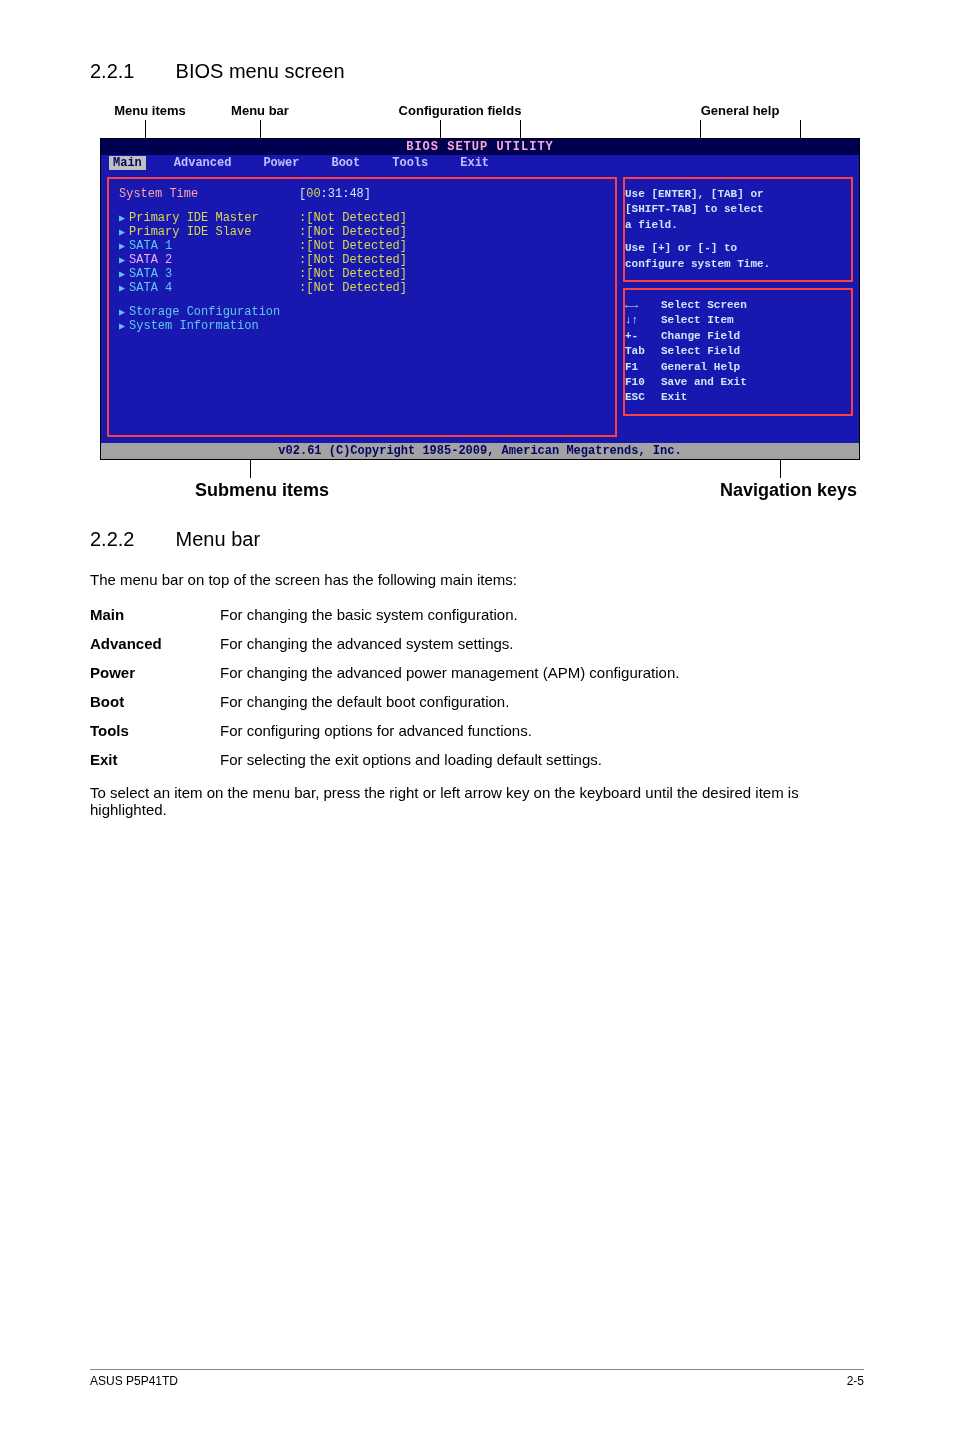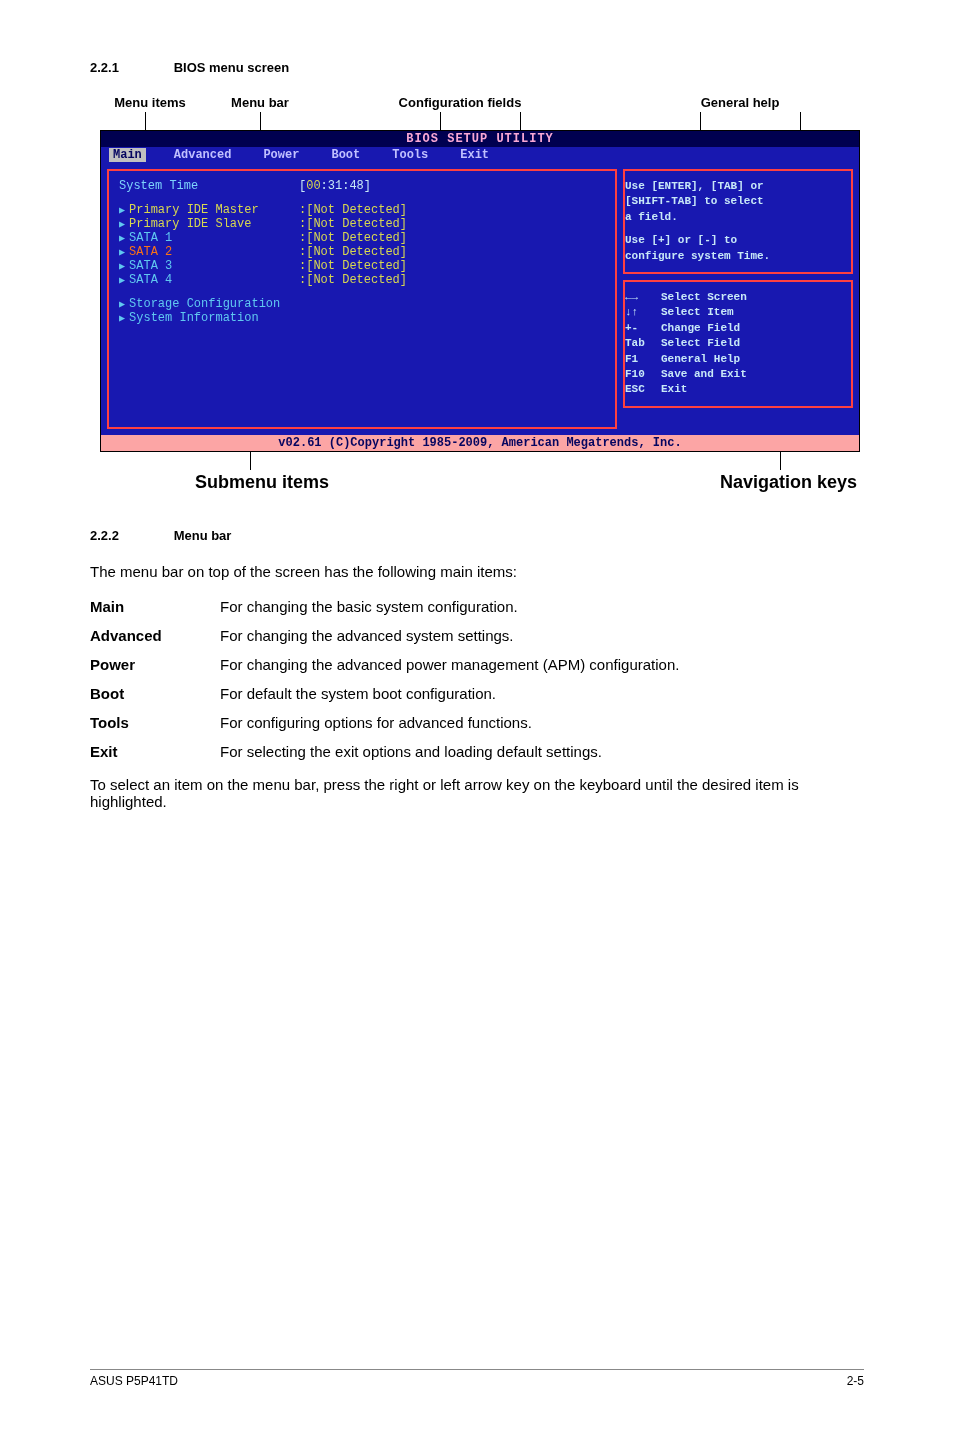--- a/index.html
+++ b/index.html
@@ -5,22 +5,22 @@
   * { box-sizing: border-box; margin: 0; padding: 0; }
   body {
     font-family: Arial, Helvetica, sans-serif;
     width: 954px;
     height: 1438px;
     background: #fff;
     padding: 60px 90px 30px 90px;
     position: relative;
   }
   .section-heading {
-    font-size: 13px;
-    font-weight: bold;
+    font-size: 20px;
+    font-weight: normal;
     margin-bottom: 20px;
   }
   .section-heading .num { display: inline-block; width: 80px; }
   .labels-row-top {
     display: flex;
     font-size: 13px;
     font-weight: bold;
     margin-left: 10px;
     margin-bottom: 2px;
   }
@@ -89,45 +89,45 @@
     padding: 8px 0;
     background: #1818b0;
     font-weight: bold;
     font-size: 11px;
     line-height: 1.4;
   }
   .bios-right-box .white { color: #c8e8f8; }
   .bios-row { display: flex; }
   .bios-row .k { width: 180px; color: #8080e0; }
   .bios-row .v { color: #d8d850; }
-  .bios-row .sel { color: #7dd3fc; }
+  .bios-row .sel { color: #fca5a5; }
   .bios-row .selval { color: #c8e8f8; }
   .bios-row .selval .hh { color: #d8d850; text-align: right; }
   .tri { color: #60c8f0; margin-right: 4px; font-size: 10px; }
   .sp { height: 10px; }
   .yellow { color: #d8d850; }
   .help-keys { display: grid; grid-template-columns: 36px 1fr; color: #c8e8f8; font-size: 11px; }
   .bios-footer {
-    background: #fca5a5;
+    background: #a3a3a3;
     color: #050560;
     font-weight: bold;
     text-align: center;
     padding: 1px 0;
     font-size: 12px;
   }
   .labels-row-bottom {
     position: relative;
     height: 40px;
     margin-left: 10px;
     font-size: 18px;
     font-weight: bold;
   }
   .labels-row-bottom .v { position: absolute; width: 1px; background: #000; top: 0; height: 18px; }
   .labels-row-bottom .txt { position: absolute; top: 20px; }
-  .menu-bar-heading { margin-top: 36px; }
+  .menu-bar-heading { margin-top: 28px; }
   .body-p { font-size: 15px; margin: 10px 0 12px 0; }
   .defs { width: 100%; }
   .defs-row { display: flex; padding: 6px 0; font-size: 15px; }
   .defs-row .term { width: 130px; font-weight: bold; }
   .defs-row .desc { flex: 1; }
   .footer-line {
     position: absolute;
     bottom: 50px;
     left: 90px;
     right: 90px;
@@ -185,21 +185,21 @@
       </div>
       <div class="bios-row">
         <span class="k"><span class="tri">▶</span><span class="yellow">Primary IDE Slave</span></span>
         <span class="v">:[Not Detected]</span>
       </div>
       <div class="bios-row">
         <span class="k"><span class="tri">▶</span><span style="color:#60c8f0">SATA 1</span></span>
         <span class="v">:[Not Detected]</span>
       </div>
       <div class="bios-row">
-        <span class="k"><span class="tri">▶</span><span style="color:#f97316">SATA 2</span></span>
+        <span class="k"><span class="tri">▶</span><span style="color:#f0abfc">SATA 2</span></span>
         <span class="v">:[Not Detected]</span>
       </div>
       <div class="bios-row">
         <span class="k"><span class="tri">▶</span><span style="color:#60c8f0">SATA 3</span></span>
         <span class="v">:[Not Detected]</span>
       </div>
       <div class="bios-row">
         <span class="k"><span class="tri">▶</span><span style="color:#60c8f0">SATA 4</span></span>
         <span class="v">:[Not Detected]</span>
       </div>
@@ -265,21 +265,21 @@
   <div class="defs-row">
     <div class="term">Advanced</div>
     <div class="desc">For changing the advanced system settings.</div>
   </div>
   <div class="defs-row">
     <div class="term">Power</div>
     <div class="desc">For changing the advanced power management (APM) configuration.</div>
   </div>
   <div class="defs-row">
     <div class="term">Boot</div>
-    <div class="desc">For default the system boot configuration.</div>
+    <div class="desc">For changing the default boot configuration.</div>
   </div>
   <div class="defs-row">
     <div class="term">Tools</div>
     <div class="desc">For configuring options for advanced functions.</div>
   </div>
   <div class="defs-row">
     <div class="term">Exit</div>
     <div class="desc">For selecting the exit options and loading default settings.</div>
   </div>
 </div>

